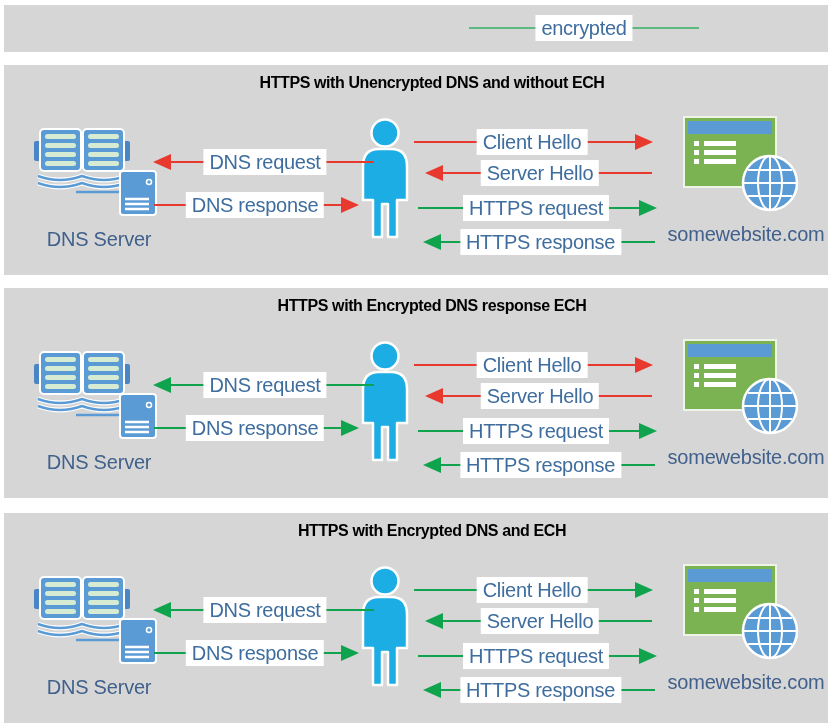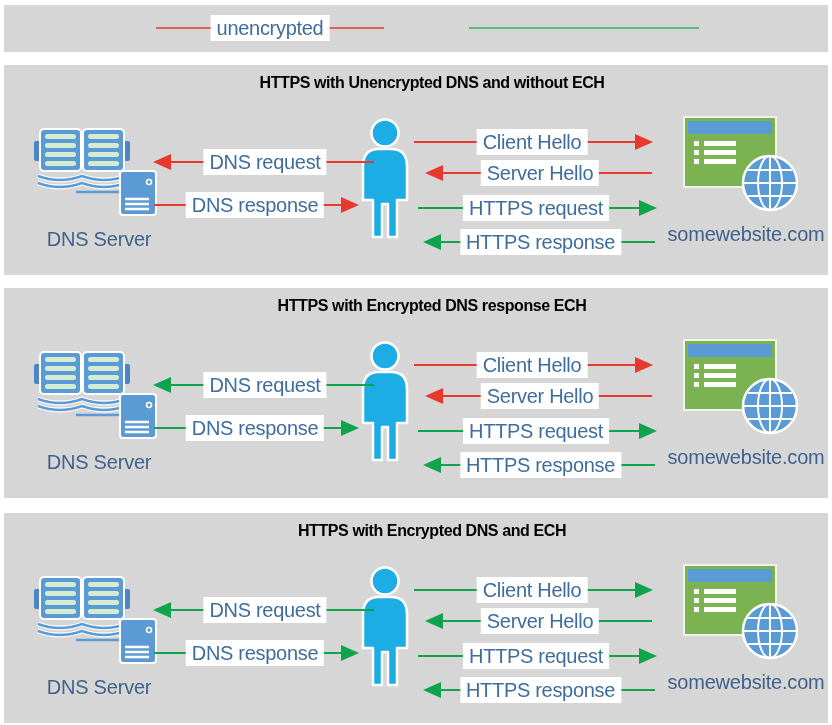--- a/index.html
+++ b/index.html
@@ -58,26 +58,23 @@
   .site-ln{fill:#fff;}
   .globe{fill:var(--icon_blue,#5b9bd5);stroke:#fff;stroke-width:2.5;}
   .globe-ln{fill:none;stroke:#fff;stroke-width:2;}
 </style>
 </head>
 <body>
 
 <div id="app">
 
   <div class="band">
-    <div class="arrow lg-1" style="color: rgb(223, 96, 86);">
-      <span class="line"></span>
-      <span class="lbl">unencrypted</span>
-    </div>
     <div class="arrow lg-2" style="color: rgb(92, 186, 128);">
       <span class="line"></span>
+      <span class="lbl">encrypted</span>
     </div>
   </div>
 
   <section class="panel panel-1">
     <h2 class="ptitle">HTTPS with Unencrypted DNS and without ECH</h2>
 
     <span class="icon dns-ic">
       <svg width="140" height="108" viewBox="0 0 140 108">
         <rect class="bk-tab" x="2" y="16" width="8" height="20" rx="2"></rect>
           <rect class="bk-tab" x="90" y="16" width="8" height="20" rx="2"></rect>

